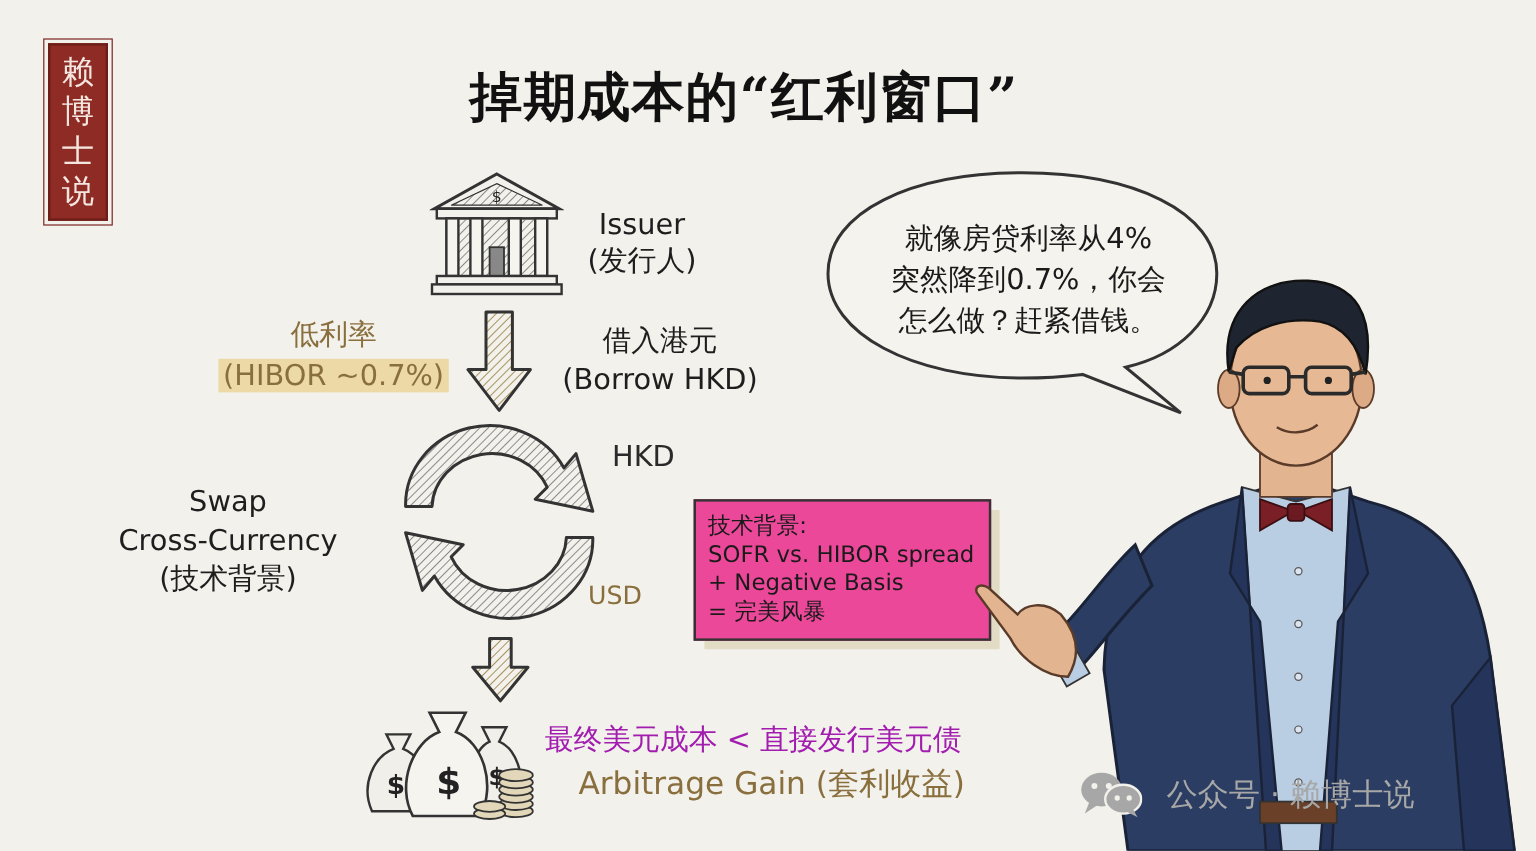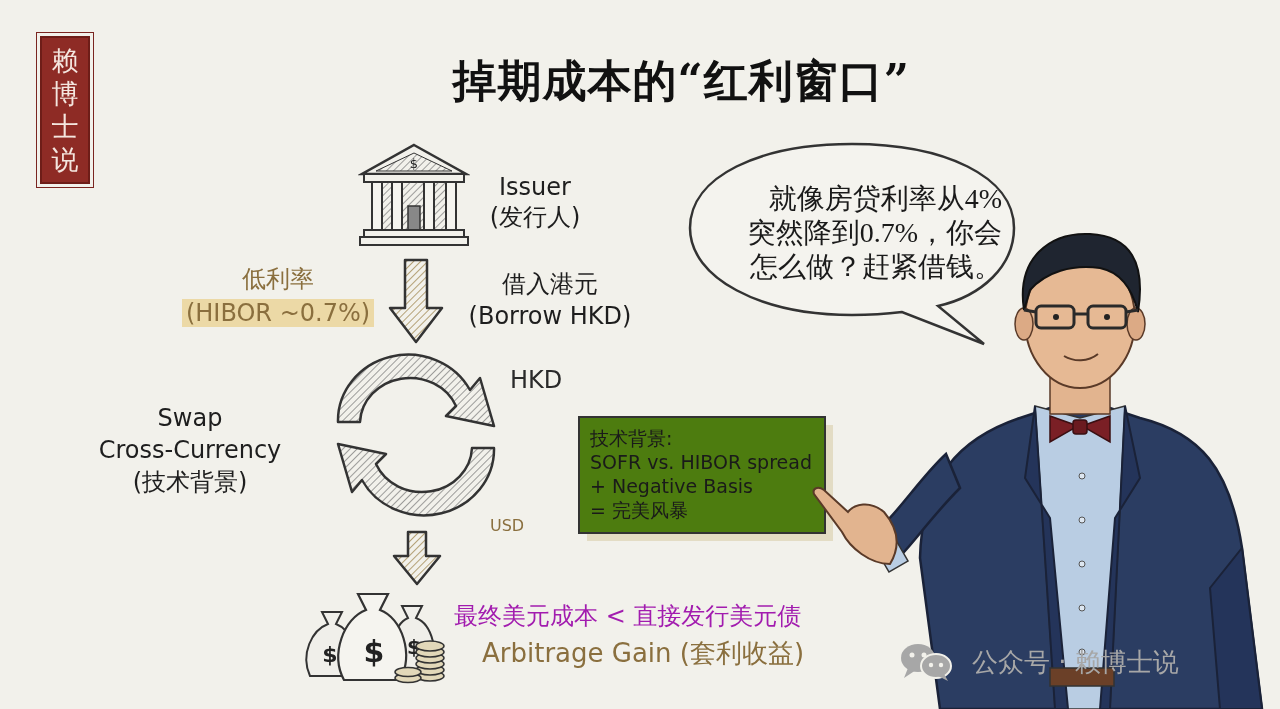--- a/index.html
+++ b/index.html
@@ -14,41 +14,41 @@
   .seal {
     left:40px; top:36px; width:50px; height:148px;
     background:#8e2b25; border:2px solid #6e1d18;
     box-shadow: 0 0 0 3px #f2f1eb, 0 0 0 4px #7a2520;
     display:flex; flex-direction:column; align-items:center; justify-content:space-around;
     padding:6px 0; box-sizing:border-box;
   }
   .seal span { color:#f4e6df; font-family:"DejaVu Serif", serif; font-size:27px; line-height:1; }
   
   .title {
-    left:330px; top:52px; width:580px; text-align:right;
+    left:330px; top:52px; width:580px; text-align:center;
     font-family:"DejaVu Serif", serif; font-weight:bold; font-size:44px; letter-spacing:1px;
     color:#111;
   }
   .label { font-size:22px; line-height:28px; color:#1e1e1e; }
   .gold { color:#8a6f3e; }
   .center { text-align:center; }
   .highlight {
     background:#ecd9a6; border-radius:0; padding:0 4px;
   }
   
   .techbox {
     left:578px; top:416px; width:248px; height:118px;
-    background:#4d7c0f; border:2px solid #333; box-sizing:border-box;
+    background:#ec4899; border:2px solid #333; box-sizing:border-box;
     padding:8px 10px; font-size:19px; line-height:24px; color:#1a1a1a;
     box-shadow: 8px 8px 0 -1px #e3dcc4;
   }
   
   .bubble-text {
-    left:712px; top:182px; width:290px; text-align:right;
-    font-size:28px; line-height:34px; color:#1a1a1a;font-family:Liberation Serif, serif;
+    left:712px; top:182px; width:290px; text-align:center;
+    font-size:24px; line-height:34px; color:#1a1a1a;
   }
   .watermark {
     left:900px; top:642px; font-size:26px; color:#a7a7a7; display:flex; align-items:center; gap:20px;
   }
 </style>
 </head>
 <body>
 
 <div class="abs seal">
   <span>赖</span>
@@ -105,21 +105,21 @@
   <path d="M10,72 A70,66 0 0 1 142,40 L152,28 L166,76 L118,66 L128,56 A50,46 0 0 0 32,72 Z" fill="url(#hatch)" stroke="#333" stroke-width="2.5" stroke-linejoin="round"></path>
   <path d="M166,98 A70,66 0 0 1 34,130 L24,142 L10,94 L58,104 L48,114 A50,46 0 0 0 144,98 Z" fill="url(#hatch)" stroke="#333" stroke-width="2.5" stroke-linejoin="round"></path>
 </svg>
 
 <div class="abs label center" style="left:90px;top:402px;width:200px;font-size:24px;line-height:32px">
   <div>Swap</div>
   <div>Cross-Currency</div>
   <div>(技术背景)</div>
 </div>
 <div class="abs" style="left:510px;top:366px;font-size:24px;color:#2a2a2a">HKD</div>
-<div class="abs gold" style="left:490px;top:516px;font-size:16px">USD</div>
+<div class="abs gold" style="left:490px;top:484px;font-size:21px">USD</div>
 
 <svg class="abs" style="left:392px;top:530px" width="50" height="56" viewBox="0 0 50 56">
   <polygon points="16,2 34,2 34,26 48,26 25,54 2,26 16,26" fill="url(#hatchGold)" stroke="#333" stroke-width="2.5" stroke-linejoin="round"></polygon>
 </svg>
 
 <svg class="abs" style="left:300px;top:584px" width="150" height="100" viewBox="0 0 150 100">
   <path d="M10,92 C0,70 12,46 28,40 L22,28 L42,28 L36,40 C52,46 60,70 50,92 Z" fill="#f0efea" stroke="#333" stroke-width="2"></path>
   <text x="30" y="78" font-size="22" text-anchor="middle" font-weight="bold" fill="#222" font-family="DejaVu Sans, sans-serif">$</text>
   <path d="M96,90 C86,70 94,40 108,34 L102,22 L122,22 L116,34 C132,40 140,70 130,90 Z" fill="#f0efea" stroke="#333" stroke-width="2"></path>
   <text x="114" y="70" font-size="20" text-anchor="middle" font-weight="bold" fill="#222" font-family="DejaVu Sans, sans-serif">$</text>

